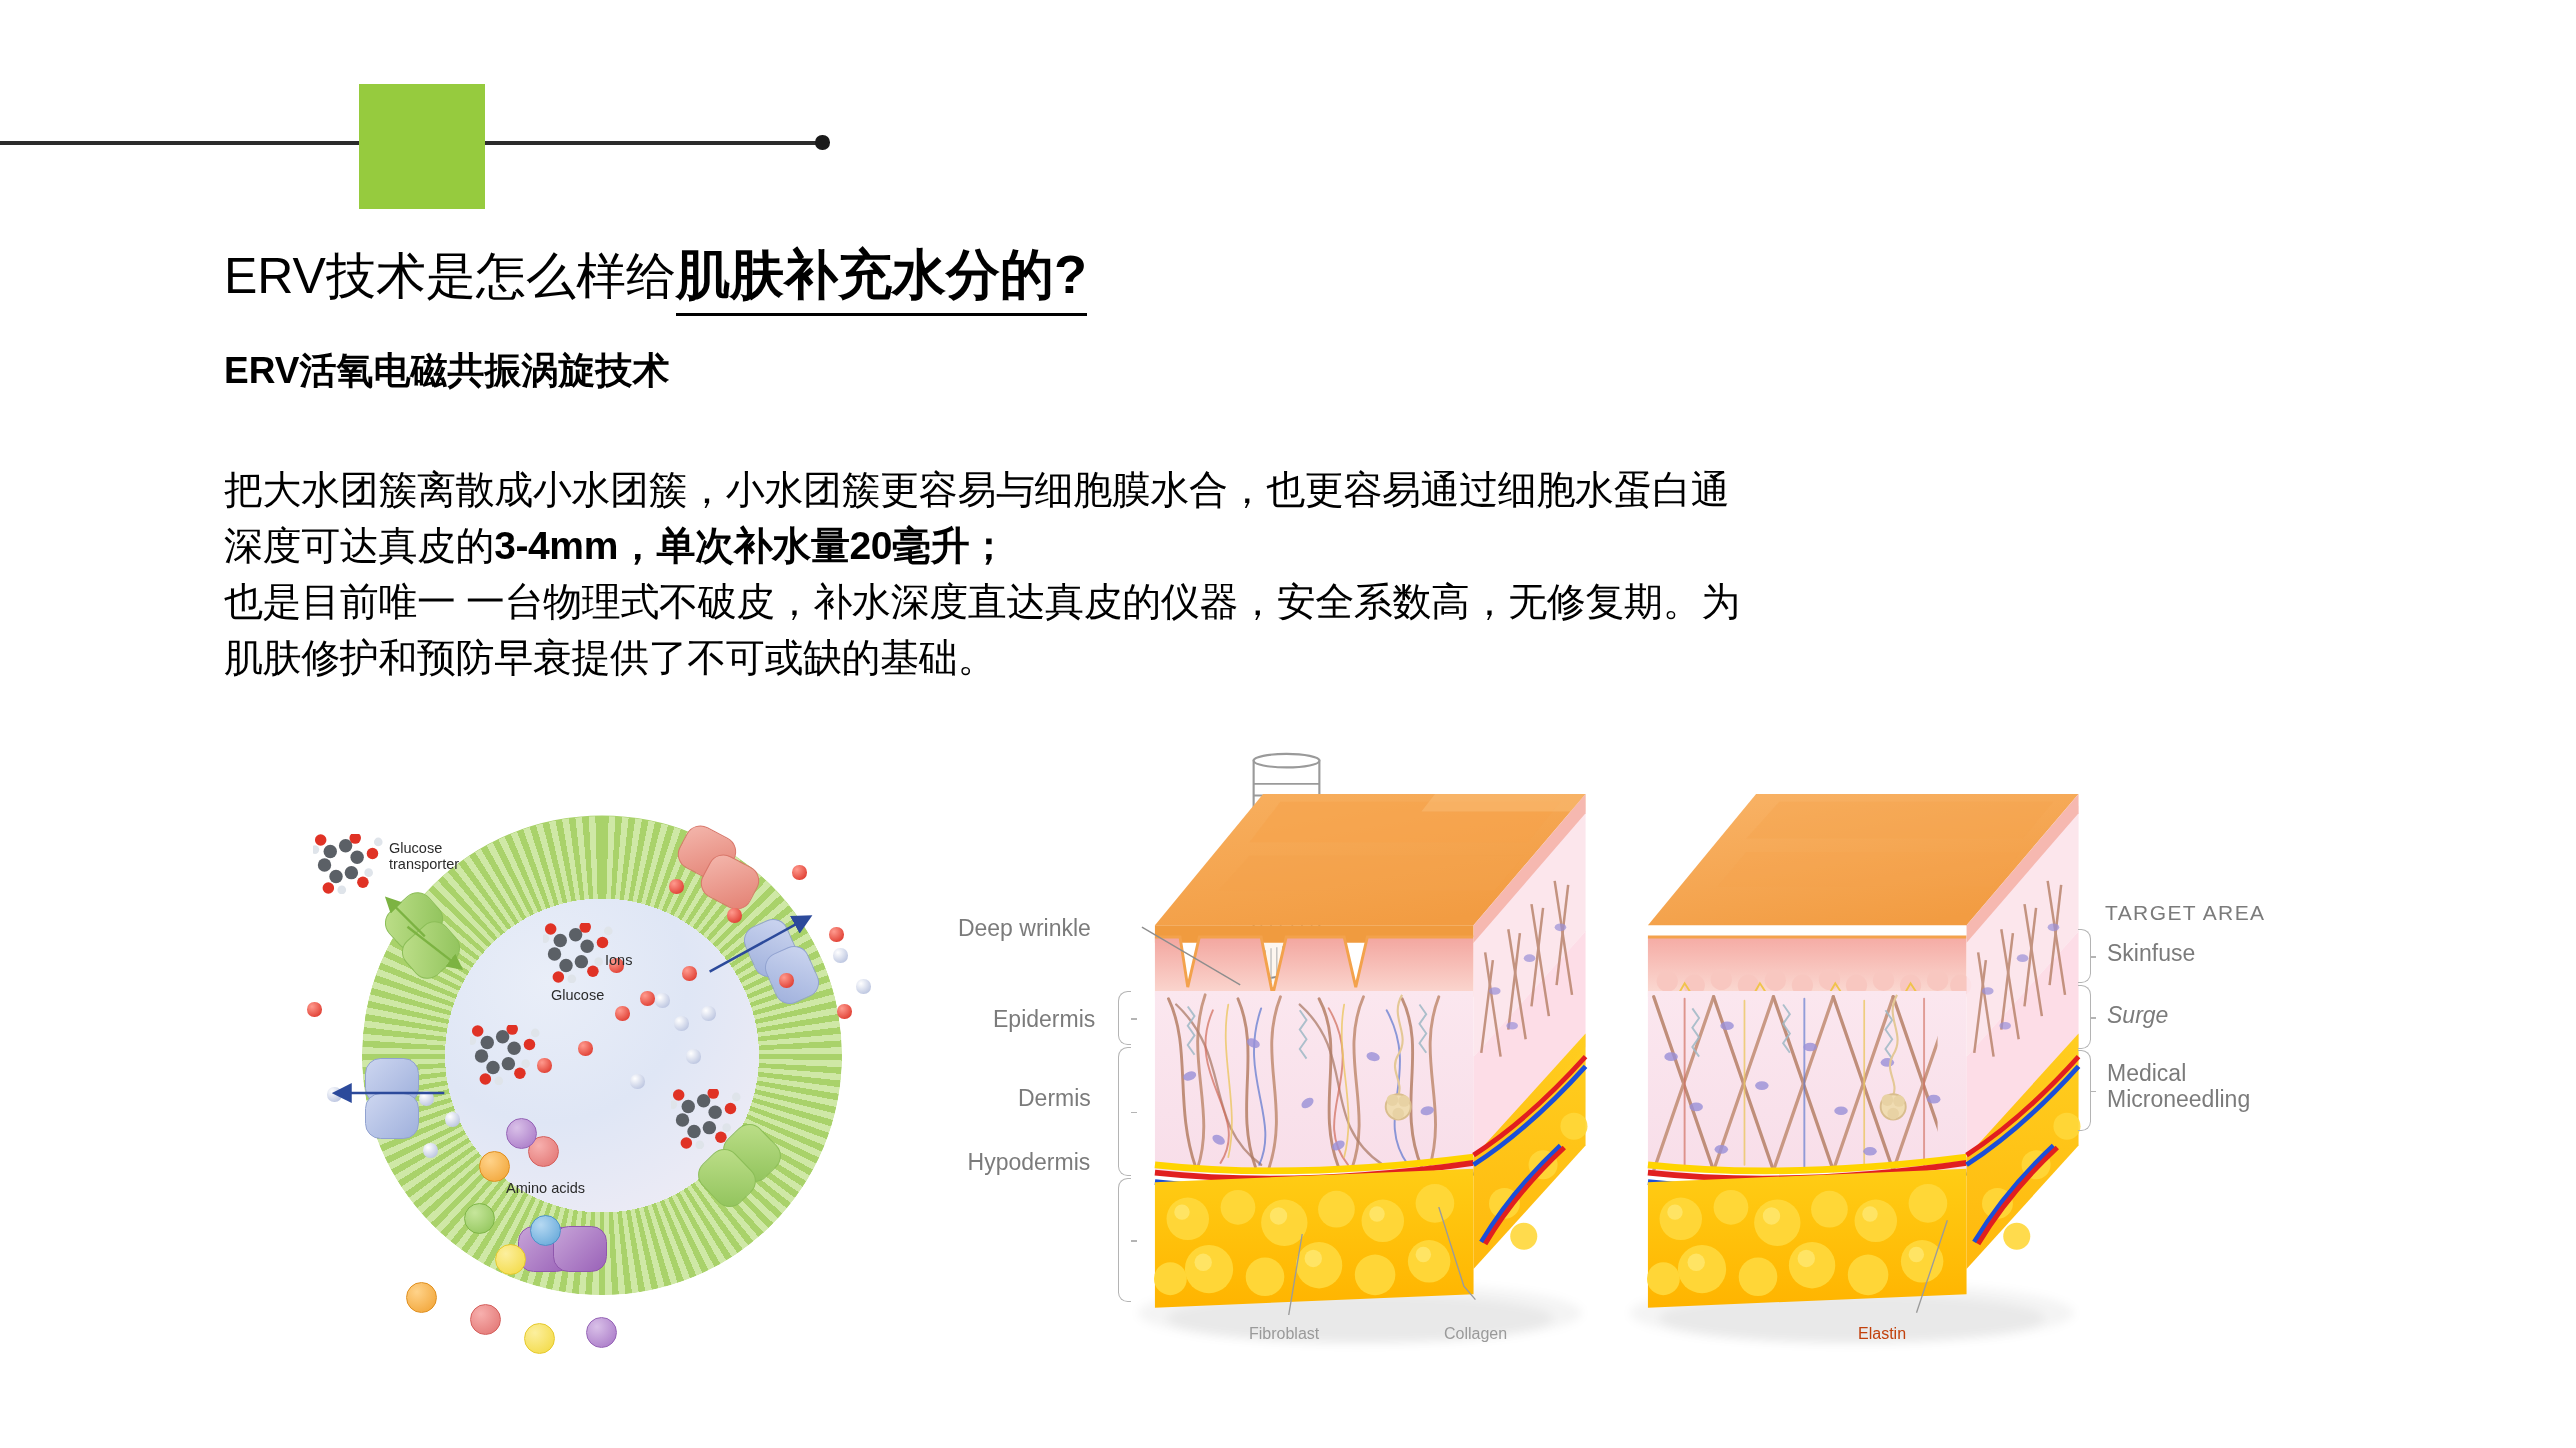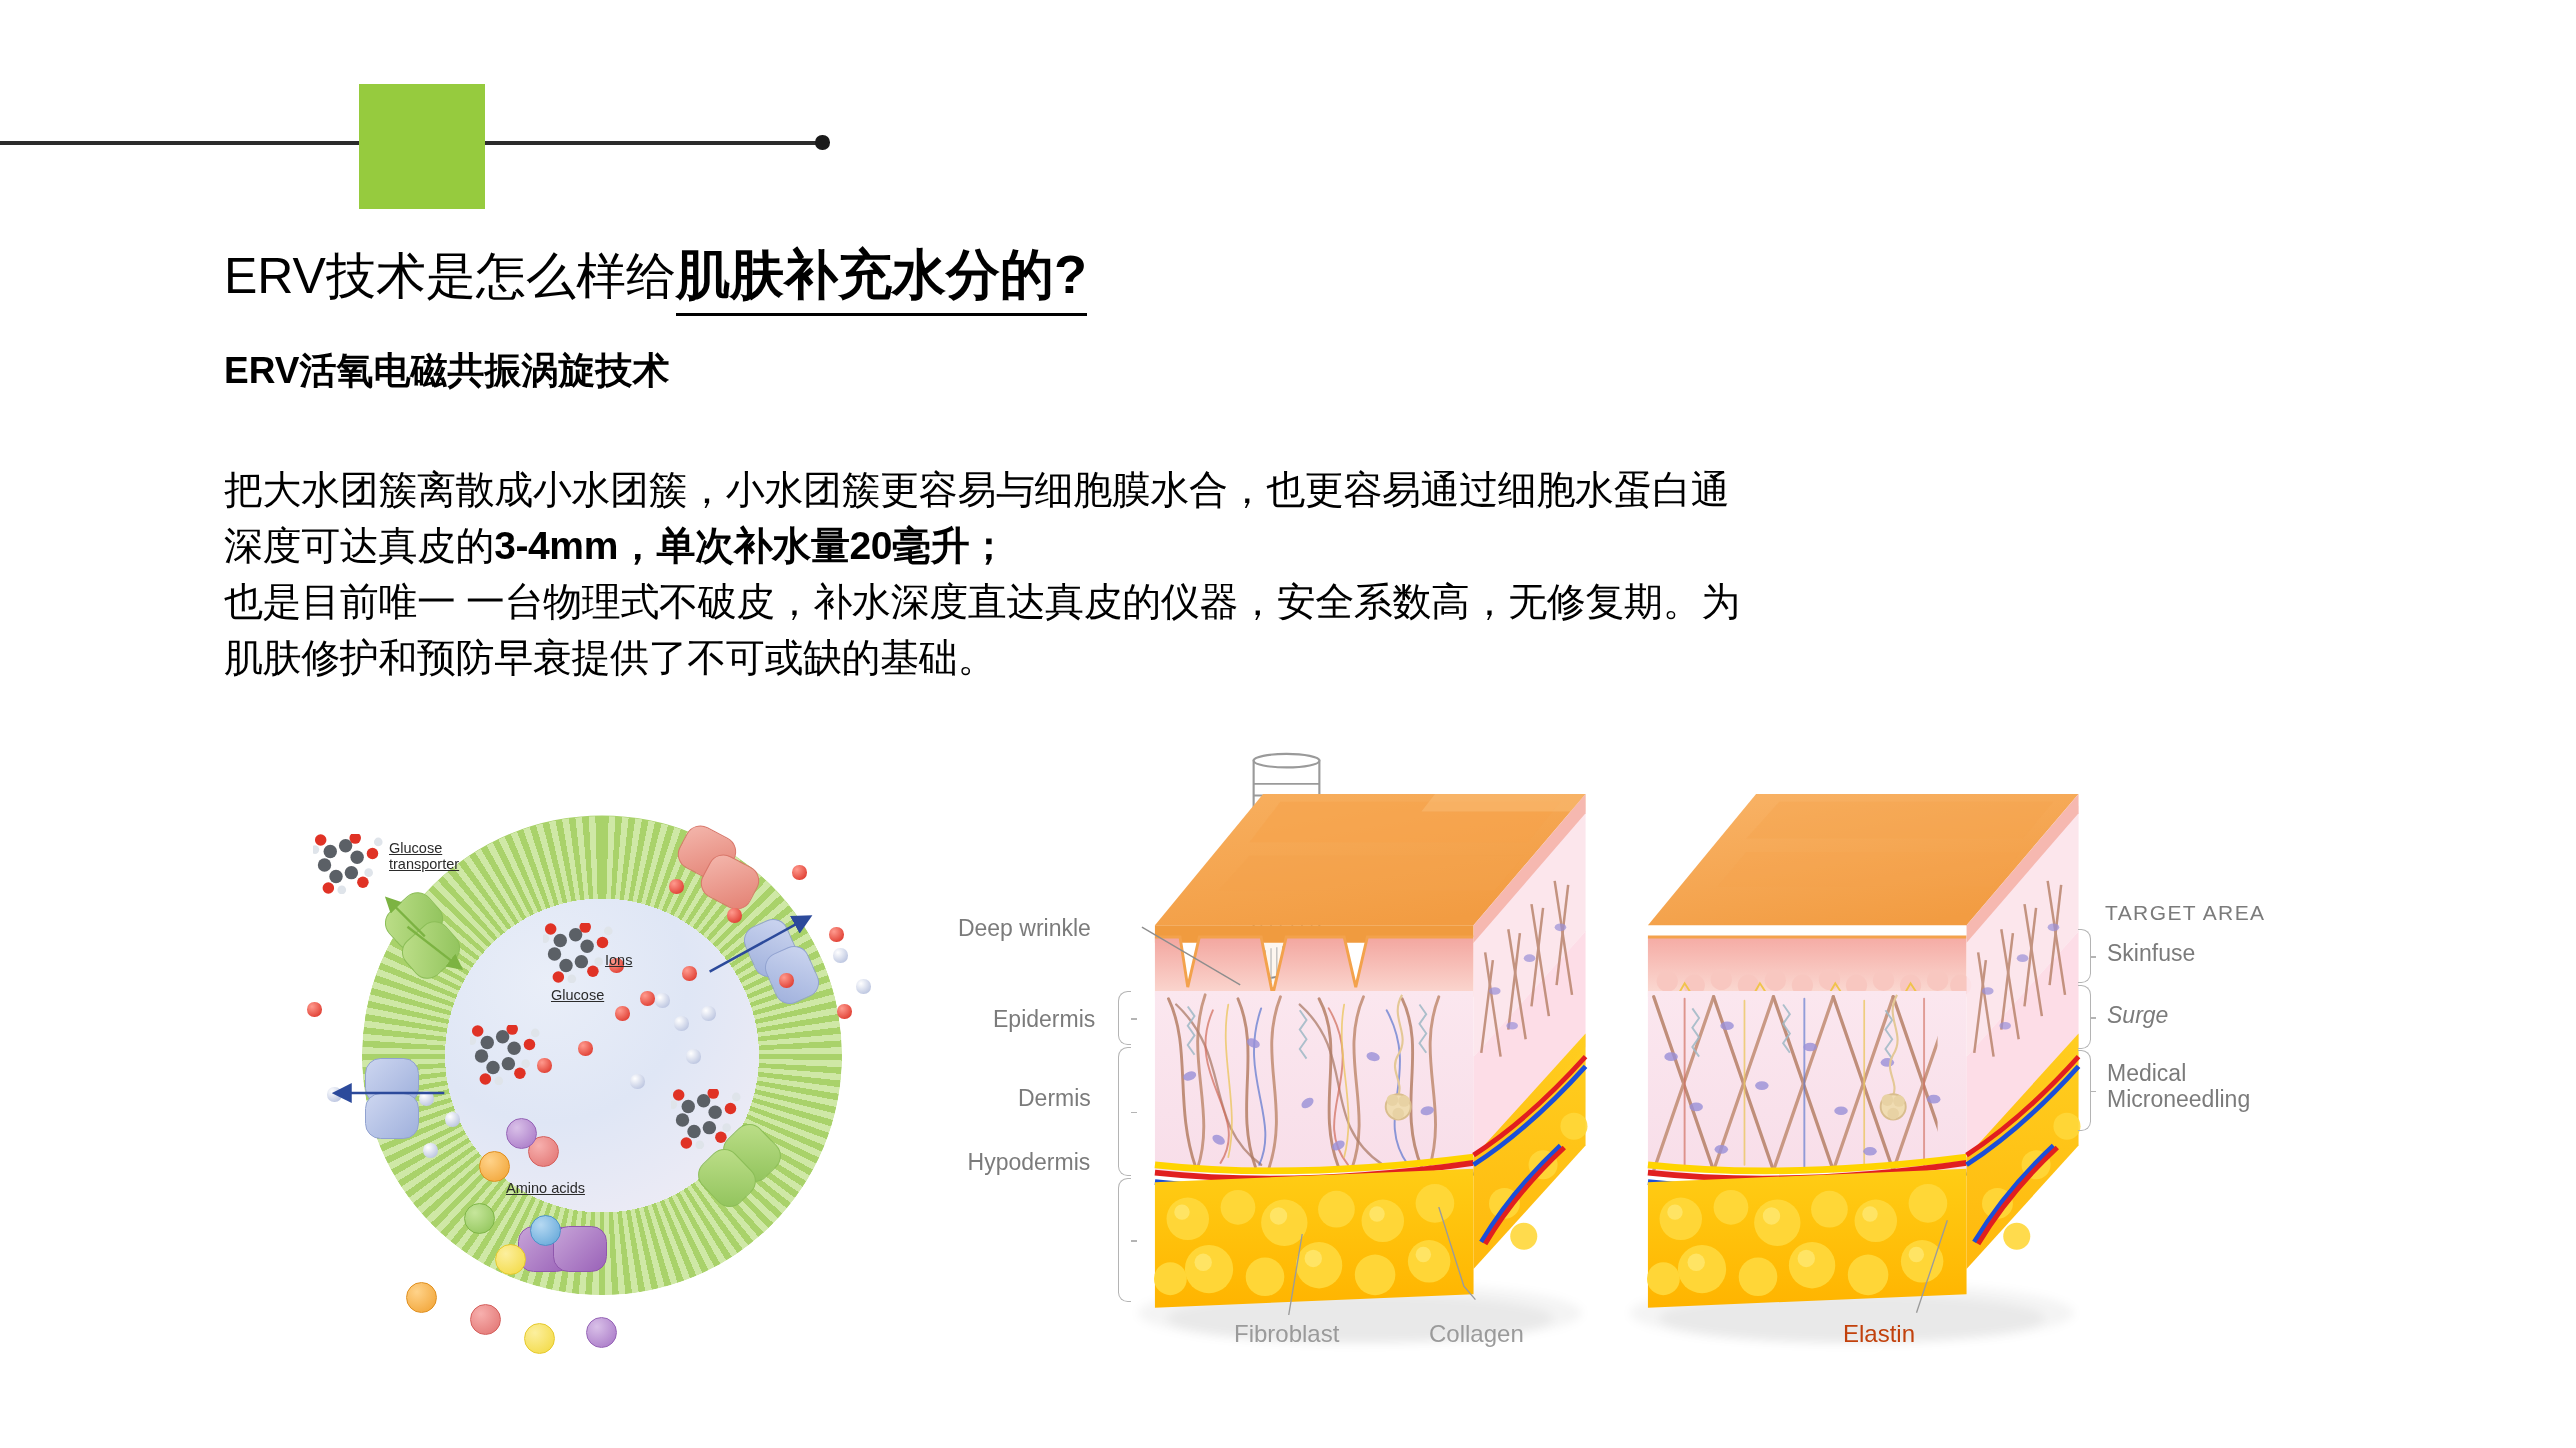--- a/index.html
+++ b/index.html
@@ -172,40 +172,39 @@
     position: absolute;
     width: 71px; height: 60px;
   }
   .cell-label {
     position: absolute;
     font-size: 13.5px;
     color: #2b2b2b;
     line-height: 16.4px;
     font-family: "Liberation Sans", sans-serif;
     white-space: pre-line;
-    text-decoration: underline;
   }
 
   
   #skin-figure {
     position: absolute;
     left: 956px;
     top: 0px;
     width: 1565px;
     height: 618px;
   }
   .skin-label {
     position: absolute;
     font-size: 23px;
     color: #7b7b7b;
     font-family: "Liberation Sans", sans-serif;
     line-height: 26px;
     white-space: pre-line;
   }
-  .skin-label.small { font-size: 24px; }
+  .skin-label.small { font-size: 16px; margin-left: 15px; }
   .brace {
     position: absolute;
     border: 1.9px solid #b4b4b4;
     border-right: none;
     border-radius: 9.7px 0 0 9.7px;
     width: 11.6px;
   }
   .brace::after {
     content: "";
     position: absolute;

